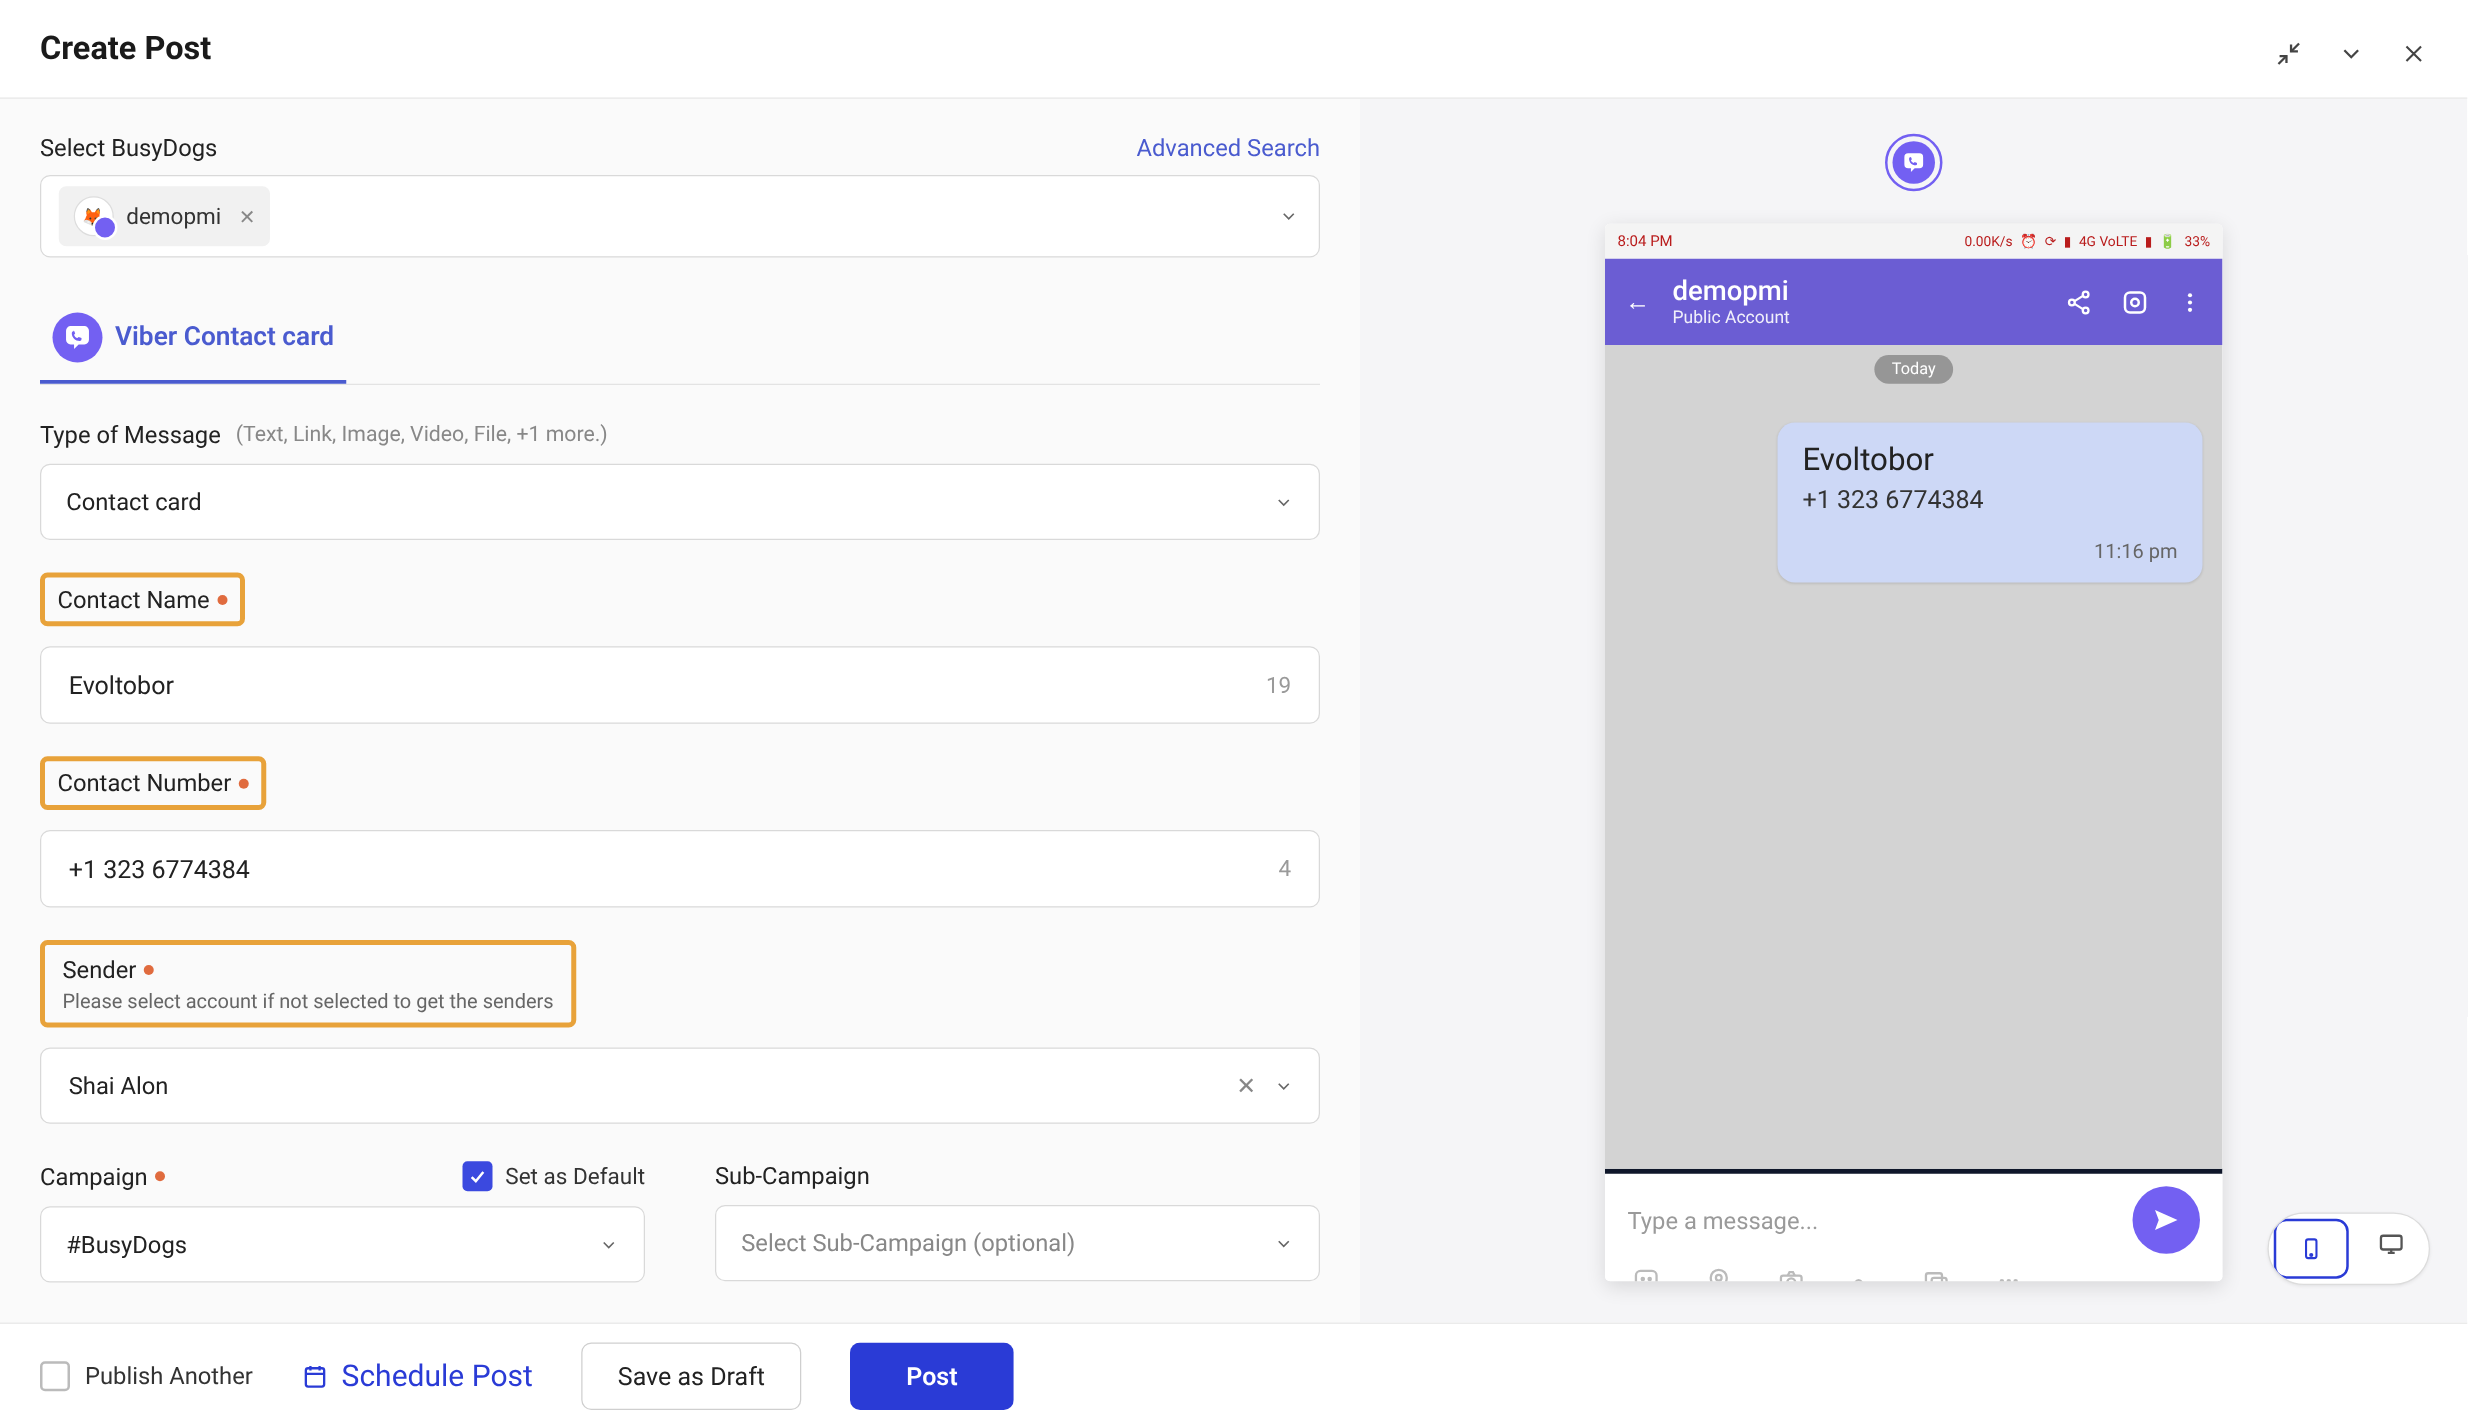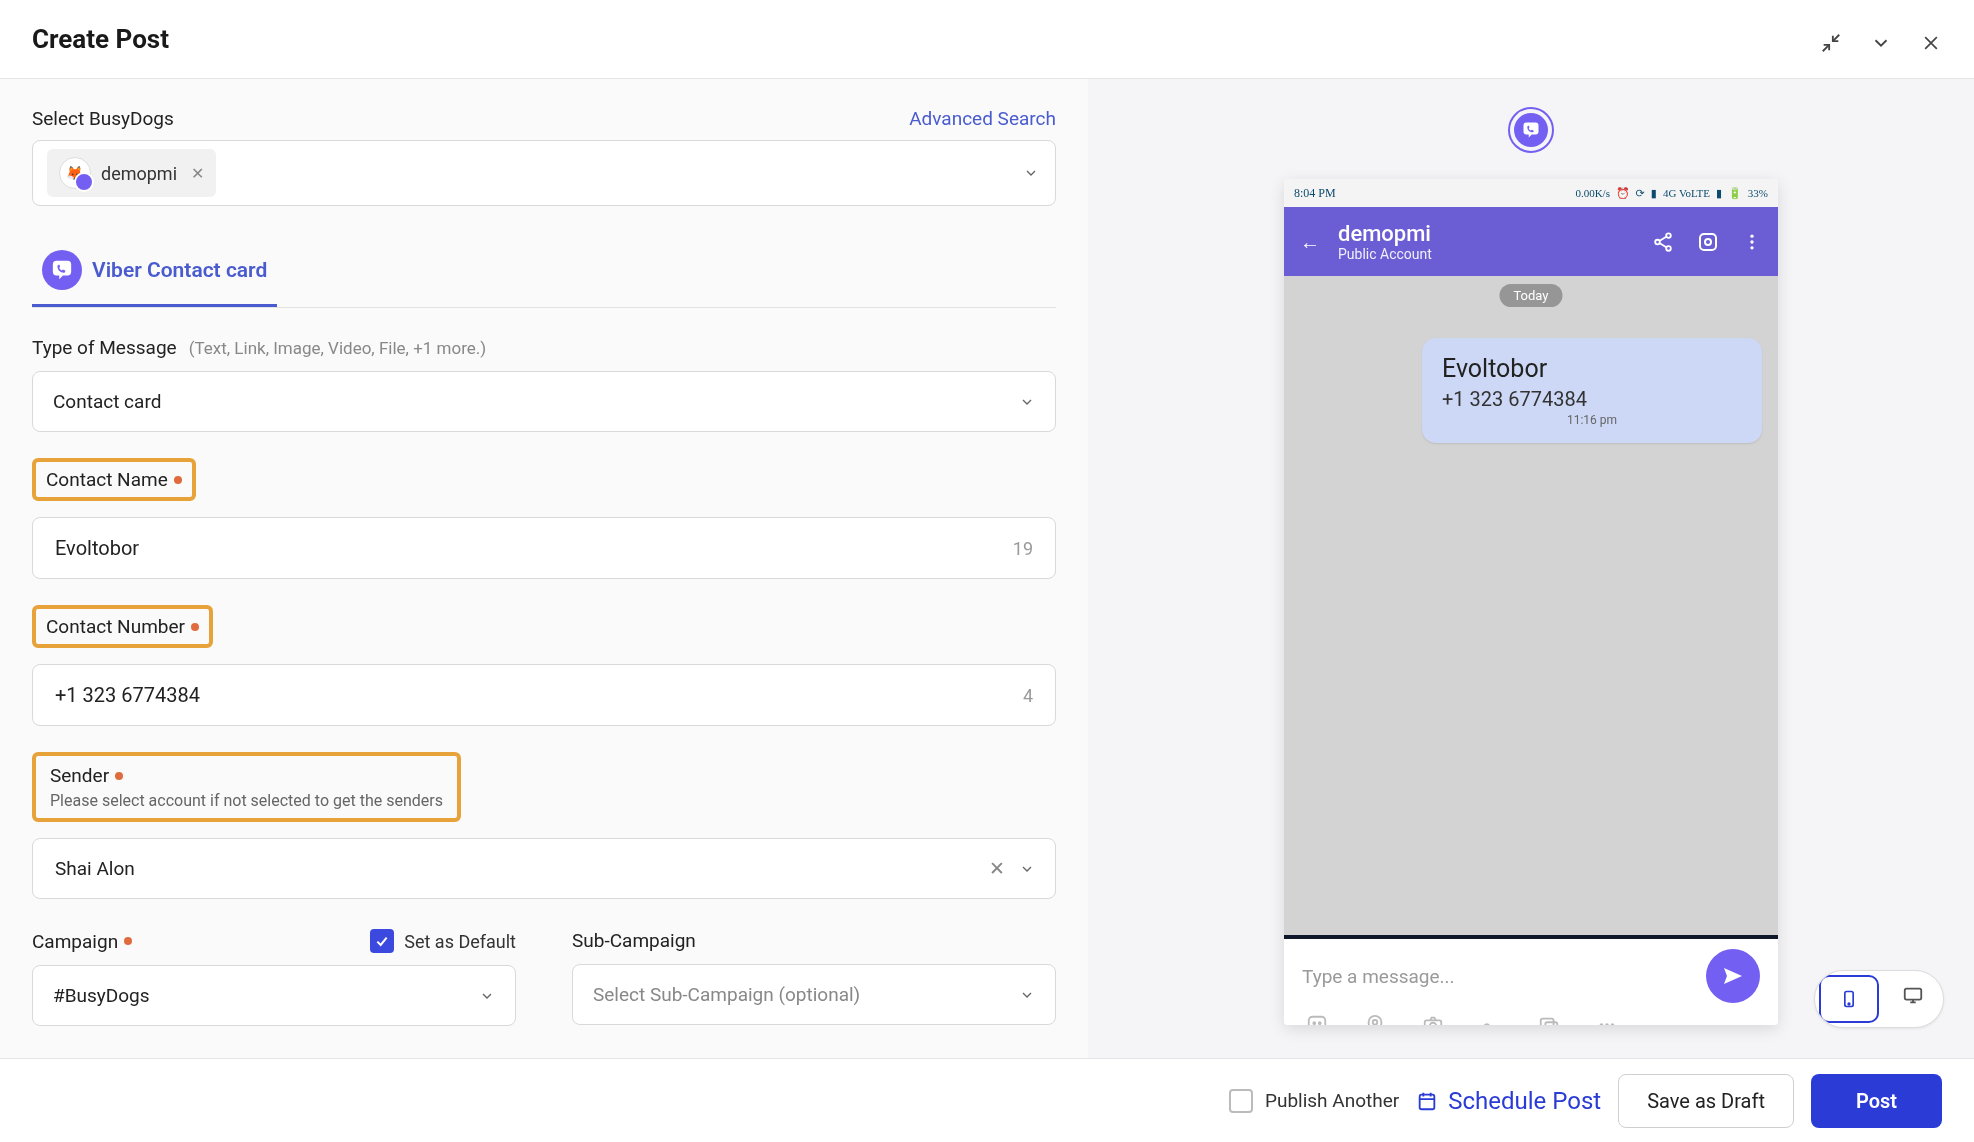--- a/index.html
+++ b/index.html
@@ -64,45 +64,45 @@
 
   .device-toggle{ position:absolute; bottom:30px; right:30px; display:flex; border:1px solid #dcdcdc; border-radius:999px; background:#fff; overflow:hidden; box-shadow:0 1px 3px rgba(0,0,0,0.08);}
   .device-toggle .seg{ width:60px; height:48px; display:flex; align-items:center; justify-content:center; color:#555; cursor:pointer;}
   .device-toggle .seg.active{ color:#2a3bd6; border:2px solid #2a3bd6; border-radius:10px; margin:4px;}
 
   
   .brand-circle{ width:46px; height:46px; border-radius:50%; border:2px solid #7360f2; display:flex; align-items:center; justify-content:center; margin-bottom:26px;}
   .brand-circle .viber-inner{ width:34px; height:34px; border-radius:50%; background:#7360f2; display:flex; align-items:center; justify-content:center;}
   .brand-circle svg{ width:18px; height:18px; fill:#fff;}
   .phone{ width:494px; height:846px; border-radius:4px; background:#fff; box-shadow:0 4px 16px rgba(0,0,0,0.12); overflow:hidden; display:flex; flex-direction:column;}
-  .status-bar{ height:28px; background:#f4f4f4; display:flex; align-items:center; justify-content:space-between; padding:0 10px; font-size:12px; color:#0c4a6e;font-family:Liberation Serif, serif;}
+  .status-bar{ height:28px; background:#f4f4f4; display:flex; align-items:center; justify-content:space-between; padding:0 10px; font-size:12px; color:#b91c1c;}
   .status-right{ display:flex; align-items:center; gap:6px; font-size:11px;}
   .viber-header{ background:#6b5dd3; color:#fff; display:flex; align-items:center; padding:14px 16px; gap:18px;}
   .vh-back{ font-size:20px; cursor:pointer;}
   .vh-title-block{ flex:1;}
   .vh-title{ font-size:22px; font-weight:500;}
   .vh-sub{ font-size:14px; opacity:.9;}
   .vh-icons{ display:flex; align-items:center; gap:22px;}
   .vh-icons span{ display:flex; align-items:center; justify-content:center;}
   .chat-area{ flex:1; background:#d3d3d3; position:relative; padding:16px;}
   .today-pill{ position:absolute; top:8px; left:50%; transform:translateX(-50%); background:rgba(90,90,90,.5); color:#fff; padding:4px 14px; border-radius:14px; font-size:13px;}
   .bubble{ background:#cdd8f6; border-radius:14px; padding:16px 20px; margin-top:46px; margin-left:auto; width:340px; box-shadow:0 1px 2px rgba(0,0,0,.1);}
   .bubble-title{ font-size:25px; color:#222;}
   .bubble-sub{ font-size:20px; color:#333; margin-top:4px;}
-  .bubble-time{ font-size:12px; color:#666; text-align:center; margin-top:2px;}
+  .bubble-time{ font-size:16px; color:#666; text-align:right; margin-top:20px;}
   .msg-input{ height:90px; background:#fff; border-top:4px solid #0f172a; display:flex; flex-direction:column;}
   .msg-top{ display:flex; align-items:center; justify-content:space-between; padding:10px 18px;}
   .msg-placeholder{ color:#9a9a9a; font-size:19px;}
   .send-btn{ width:54px; height:54px; border-radius:50%; background:#7360f2; display:flex; align-items:center; justify-content:center;}
   .send-btn svg{ width:24px; height:24px; fill:#fff;}
   .msg-icons{ display:flex; gap:28px; padding:0 18px 8px 18px; color:#bbb;}
   .msg-icons span{ width:30px; height:24px; display:flex; align-items:center; justify-content:center;}
 
   
-  .footer{ height:84px; border-top:1px solid #e5e5e5; display:flex; align-items:center; justify-content:flex-end; gap:17px; padding:0 32px; background:#fff;}
+  .footer{ height:84px; border-top:1px solid #e5e5e5; display:flex; align-items:center; gap:39px; padding:0 32px; background:#fff;}
   .publish-another{ display:flex; align-items:center; gap:12px; font-size:19px; color:#333;}
   .empty-check{ width:24px; height:24px; border:2px solid #bbb; border-radius:4px;}
   .schedule{ display:flex; align-items:center; gap:10px; color:#2a3bd6; font-size:24px; cursor:pointer;}
   .btn{ padding:14px 28px; font-size:20px; border-radius:8px; cursor:pointer; border:1px solid transparent;}
   .btn-outline{ border-color:#cfcfcf; color:#222; background:#fff;}
   .btn-primary{ background:#2a3bd6; color:#fff; font-weight:600; padding:14px 44px;}
 
   svg{ display:block;}
 </style>
 </head>

